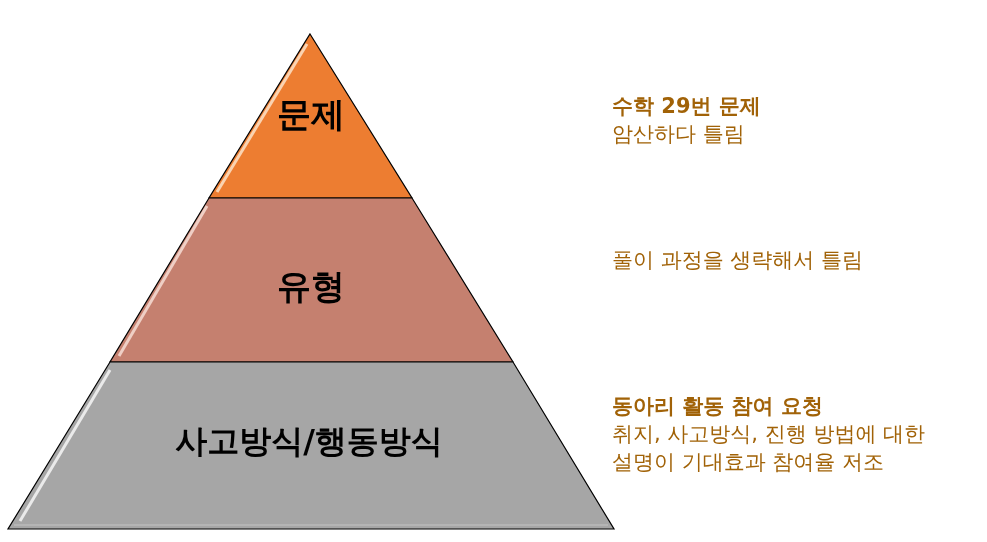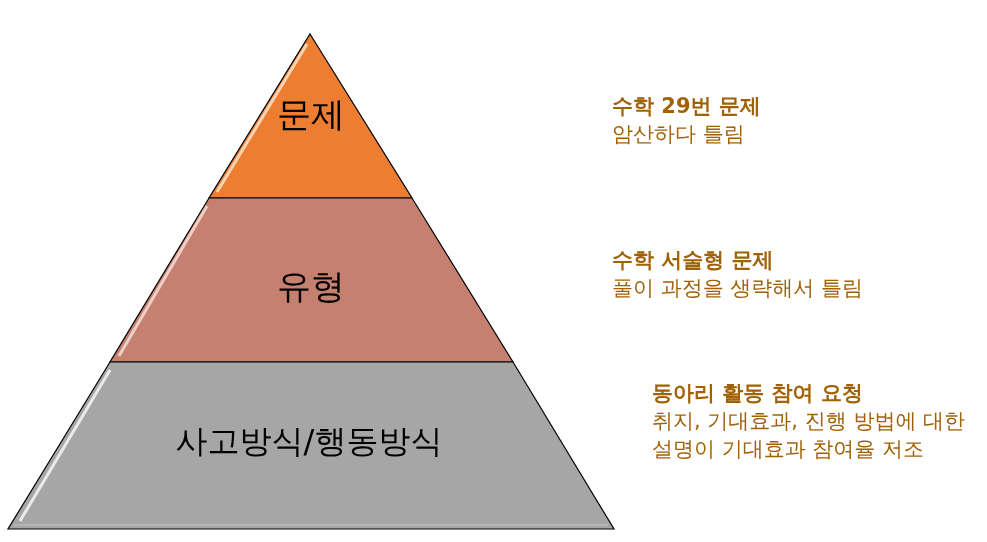--- a/index.html
+++ b/index.html
@@ -1,18 +1,18 @@
 <!DOCTYPE html>
 <html><head>
 <meta charset="utf-8">
 <style>
   html,body{margin:0;padding:0;background:#ffffff;}
   body{width:987px;height:542px;position:relative;overflow:hidden;font-family:"DejaVu Sans","Liberation Sans",sans-serif;}
   #pyramid{position:absolute;left:0;top:0;}
-  .level-label{position:absolute;color:#000;font-weight:normal;text-align:right;transform:translateX(-50%);white-space:nowrap;}
+  .level-label{position:absolute;color:#000;font-weight:bold;text-align:right;transform:translateX(-50%);white-space:nowrap;}
   .desc{position:absolute;left:612px;color:#a16207;font-size:21px;line-height:28px;}
   .desc .t{font-weight:bold;display:block;}
   .desc .b{display:block;}
 </style>
 </head>
 <body>
 
 <svg id="pyramid" width="640" height="542">
   <defs>
     <linearGradient id="shine" x1="0" y1="0" x2="1" y2="0">
@@ -34,20 +34,19 @@
 
 <div class="level-label" style="left:311px;top:92px;font-size:34px;">문제</div>
 <div class="level-label" style="left:311px;top:264px;font-size:34px;">유형</div>
 <div class="level-label" style="left:309px;top:420px;font-size:32px;">사고방식/행동방식</div>
 
 <div class="desc" style="top:92px;">
   <span class="t">수학 29번 문제</span>
   <span class="b">암산하다 틀림</span>
 </div>
 <div class="desc" style="top:246px;">
-  <span class="t">수학 서술형 문제</span>
   <span class="b">풀이 과정을 생략해서 틀림</span>
 </div>
-<div class="desc" style="top:379px;margin-left:40px;">
+<div class="desc" style="top:392px;">
   <span class="t">동아리 활동 참여 요청</span>
-  <span class="b">취지, 기대효과, 진행 방법에 대한</span>
+  <span class="b">취지, 사고방식, 진행 방법에 대한</span>
   <span class="b">설명이 기대효과 참여율 저조</span>
 </div>
 
 </body></html>

